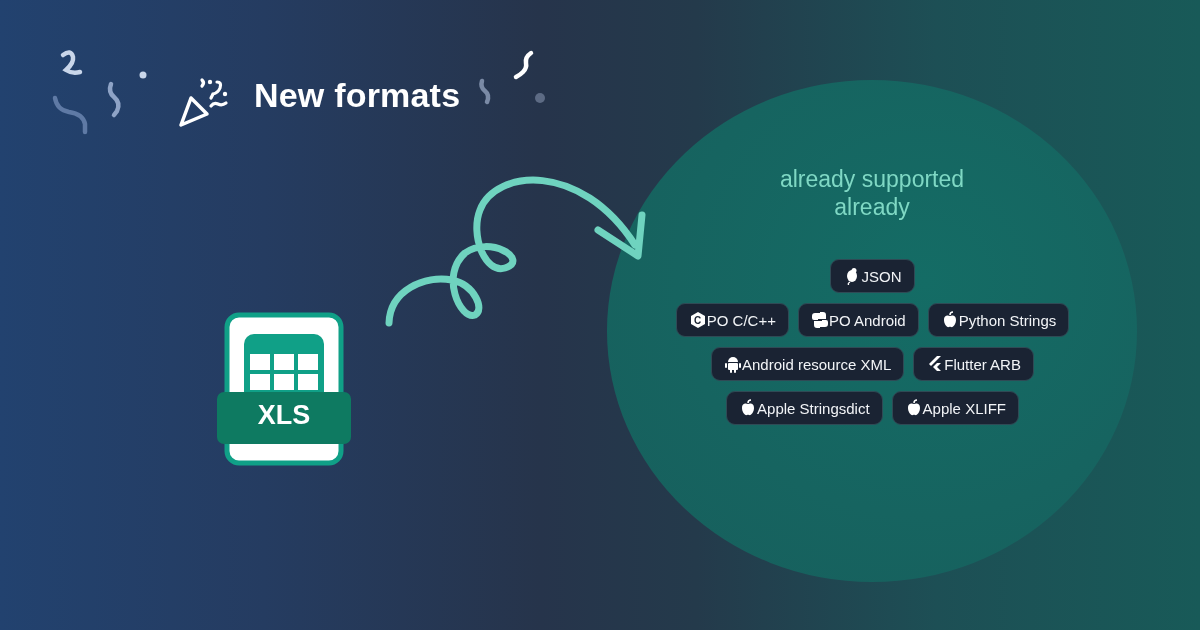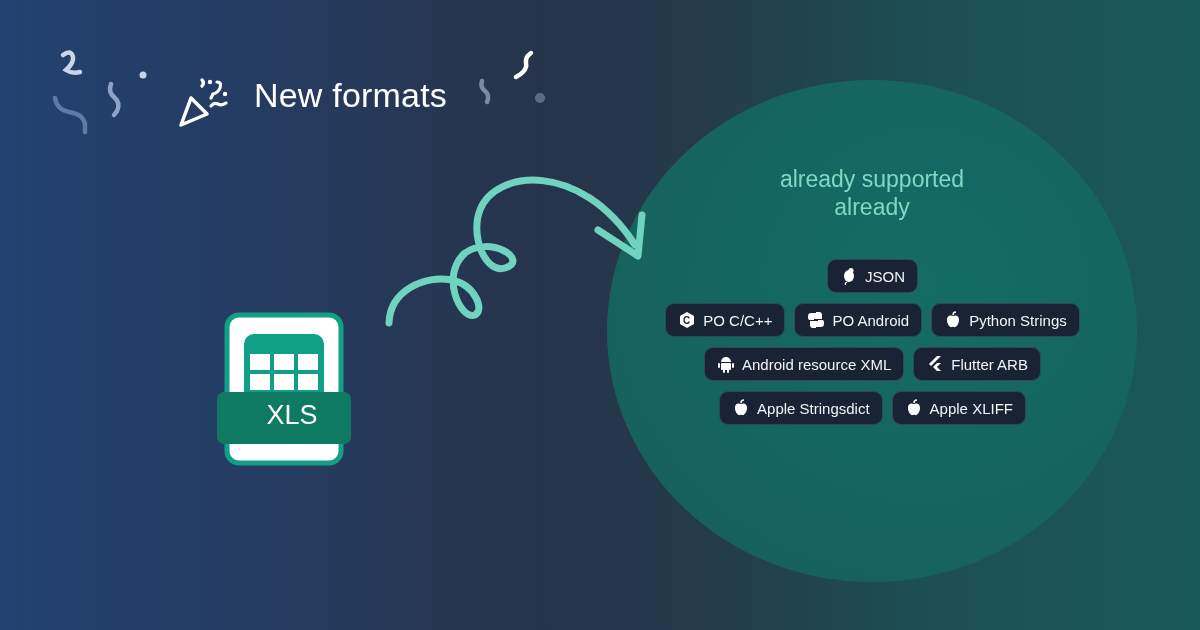--- a/index.html
+++ b/index.html
@@ -13,21 +13,21 @@
     position: absolute;
     left: 607px; top: 80px;
     width: 530px; height: 502px;
     border-radius: 50%;
     background: radial-gradient(ellipse at 60% 40%, #146c65 0%, #166460 55%, #175e5c 100%);
   }
   .headline {
     position: absolute;
     left: 254px; top: 76px;
     color: #ffffff;
-    font-size: 34px; font-weight: 400;
+    font-size: 34px; font-weight: 700;
     letter-spacing: 0.2px;
   }
   .confetti { position: absolute; left: 0; top: 0; width: 600px; height: 160px; }
   .party-icon { position: absolute; left: 175px; top: 70px; width: 60px; height: 60px; }
   .arrow { position: absolute; left: 380px; top: 160px; width: 270px; height: 175px; }
   .xls { position: absolute; left: 214px; top: 312px; width: 140px; height: 155px; }
 
   .supported-title {
     position: absolute;
     left: 742px; top: 165px; width: 260px;
@@ -35,21 +35,21 @@
     color: #7fd8c4;
     font-size: 23px; line-height: 28px;
   }
   .chips {
     position: absolute;
     left: 640px; top: 259px; width: 465px;
     display: flex; flex-direction: column; align-items: center; gap: 10px;
   }
   .chip-row { display: flex; gap: 9px; justify-content: center; }
   .chip {
-    display: flex; align-items: center; gap: 7px;
+    display: flex; align-items: center; 
     height: 34px; padding: 8px 12px;
     background: #1a2333;
     border: 1px solid #2f4a55;
     border-radius: 9px;
     color: #f2f4f7;
     font-size: 15px;
     white-space: nowrap;
   }
   .chip svg { width: 18px; height: 18px; flex: none; }
   .chip .wide { width: 30px; }
@@ -89,21 +89,21 @@
   <rect x="13" y="3" width="114" height="148" rx="12" fill="#ffffff" stroke="#10a087" stroke-width="5"></rect>
   <rect x="30" y="22" width="80" height="70" rx="10" fill="#10a087"></rect>
   <rect x="36" y="42" width="20" height="16" fill="#ffffff"></rect>
   <rect x="60" y="42" width="20" height="16" fill="#ffffff"></rect>
   <rect x="84" y="42" width="20" height="16" fill="#ffffff"></rect>
   <rect x="36" y="62" width="20" height="16" fill="#ffffff"></rect>
   <rect x="60" y="62" width="20" height="16" fill="#ffffff"></rect>
   <rect x="84" y="62" width="20" height="16" fill="#ffffff"></rect>
   <rect x="3" y="80" width="134" height="52" rx="7" fill="#0e7a61"></rect>
 </svg>
-<div style="position:absolute;left:217px;top:400px;width:134px;text-align:center;color:#fff;font-size:27px;font-weight:400;margin-left:8px;">XLS</div>
+<div style="position:absolute;left:217px;top:400px;width:134px;text-align:center;color:#fff;font-size:27px;font-weight:700;">XLS</div>
 
 <div class="supported-title">
   <div>already supported</div>
   <div>already</div>
 </div>
 
 <div class="chips">
   <div class="chip-row">
     <div class="chip">
       <svg viewBox="0 0 18 18">

